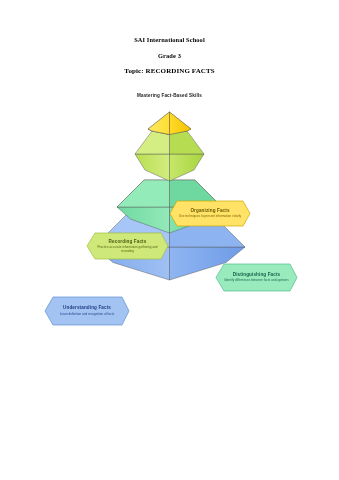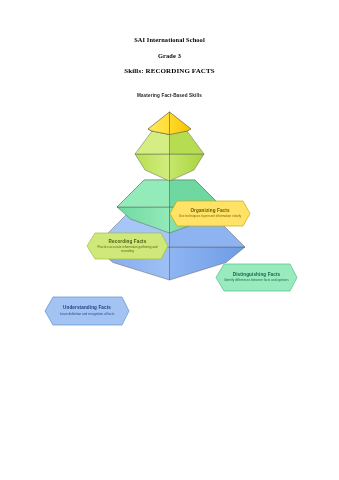--- a/index.html
+++ b/index.html
@@ -112,21 +112,21 @@
   #callout-recording     { left: 86px;  top: 144px; width: 83px;  height: 28px; }
   #callout-distinguishing{ left: 215px; top: 175px; width: 83px;  height: 29px; }
   #callout-understanding { left: 44px;  top: 208px; width: 86px;  height: 30px; }
 </style>
 </head>
 <body>
 
 <div class="doc-header">
   <div class="line line1">SAI International School</div>
   <div class="line line2">Grade 3</div>
-  <div class="line line3">Skills: RECORDING FACTS</div>
+  <div class="line line3">Topic: RECORDING FACTS</div>
 </div>
 
 <div class="figure">
 
   <div class="fig-title">Mastering Fact-Based Skills</div>
 
   <div class="stage">
     <svg width="339" height="200" viewBox="0 0 339 200" xmlns="http://www.w3.org/2000/svg">
       <defs>
         <linearGradient id="gBlueFront" x1="0" y1="0" x2="0" y2="1">

